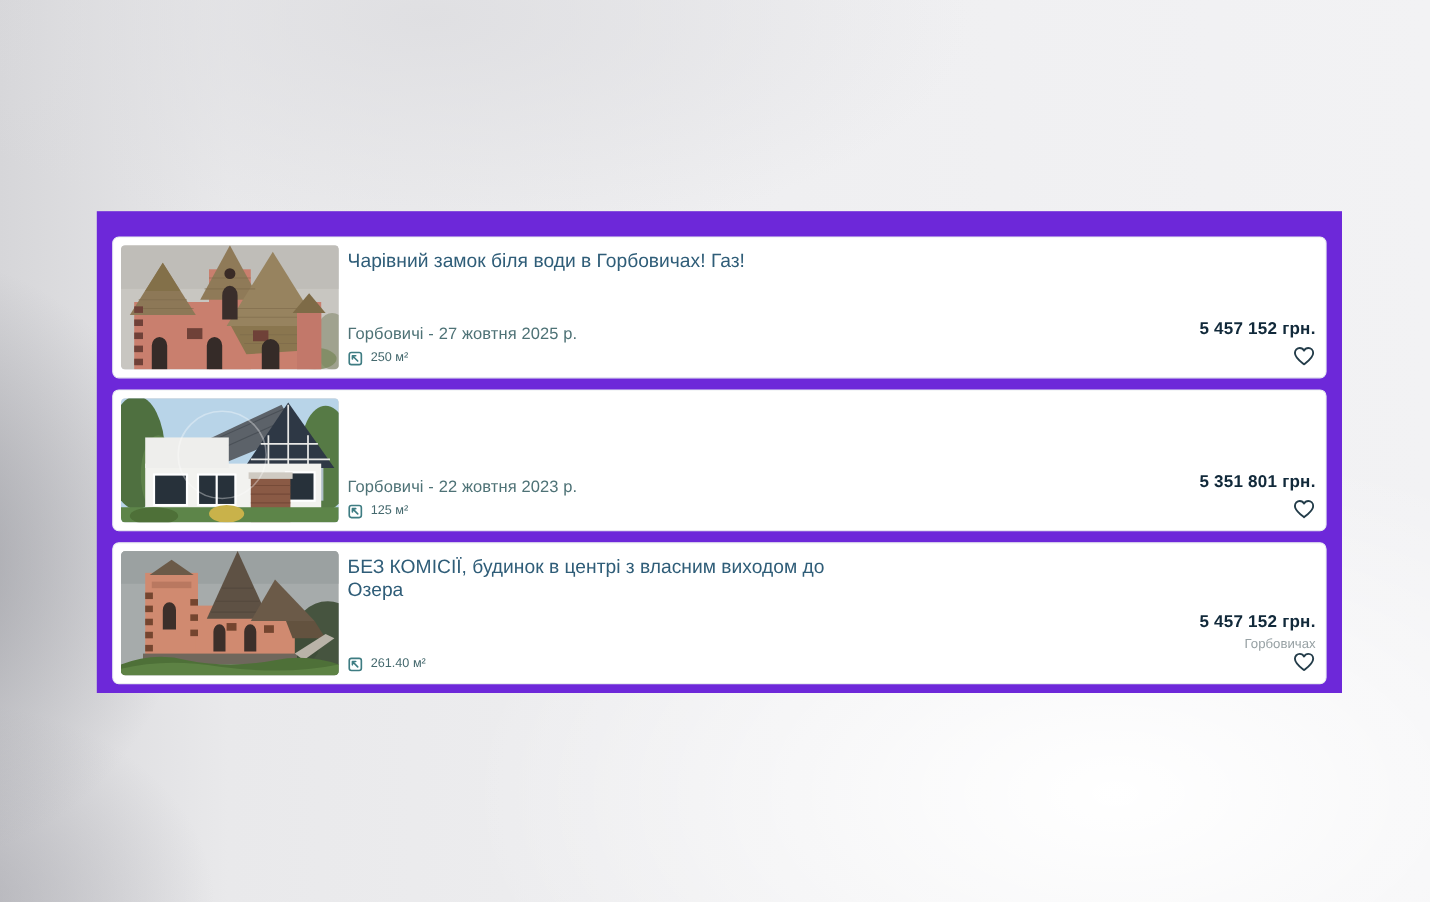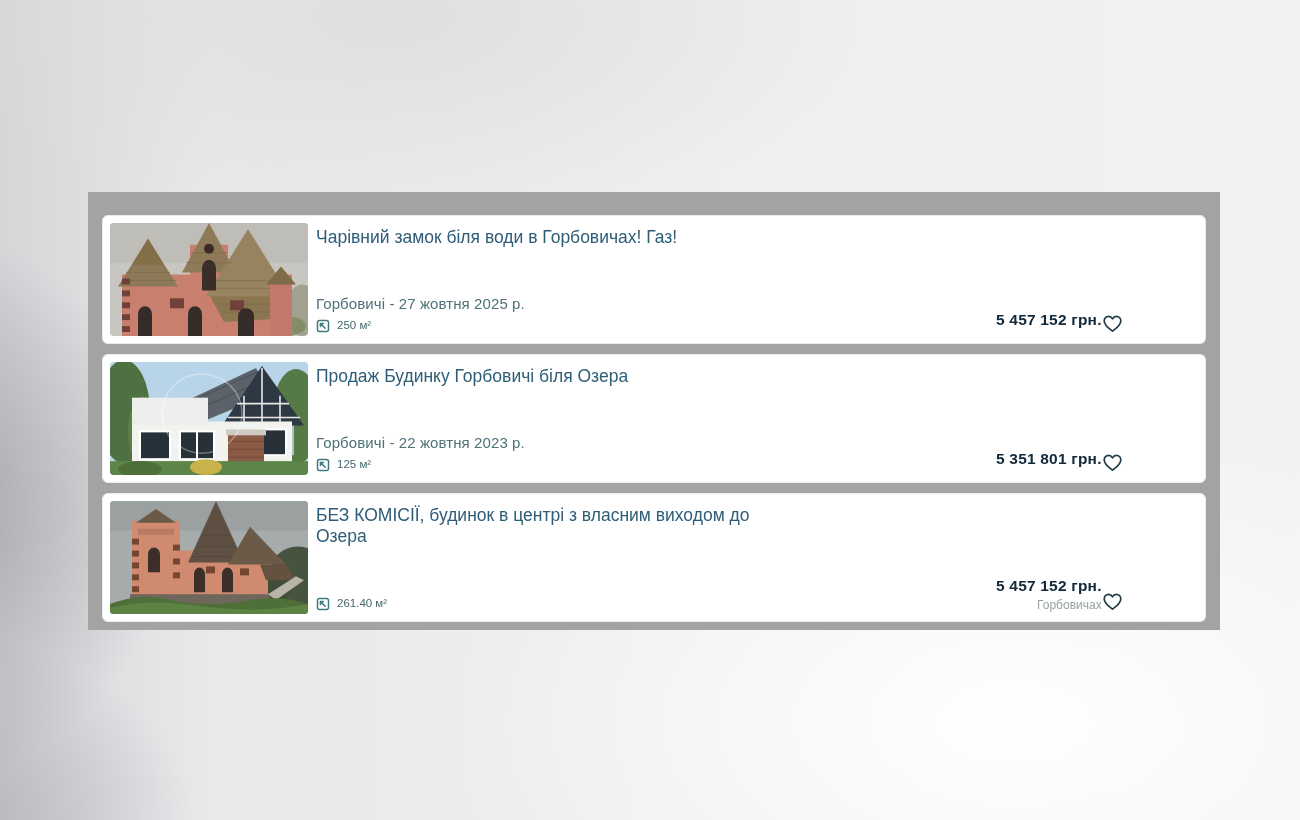--- a/index.html
+++ b/index.html
@@ -8,21 +8,21 @@
     font-family:"Liberation Sans","DejaVu Sans",sans-serif;
     background:
       radial-gradient(950px 520px at 78% 88%, #ffffff 0%, rgba(255,255,255,0) 62%),
       radial-gradient(420px 460px at -6% 62%, rgba(128,129,137,.62), rgba(128,129,137,0) 60%),
       radial-gradient(380px 280px at -4% 100%, rgba(150,150,158,.55), rgba(150,150,158,0) 65%),
       radial-gradient(700px 300px at 30% 2%, rgba(222,222,225,.9), rgba(222,222,225,0) 70%),
       linear-gradient(90deg, #d6d6d9 0%, #e9e9eb 16%, #efeff1 55%, #f2f2f4 100%);
   }
   .panel{
     position:absolute;left:88px;top:192px;width:1132px;height:438px;
-    background:#a3a3a3;box-sizing:border-box;
+    background:#6d28d9;box-sizing:border-box;
     padding:23px 14px 6px 14px;
     display:flex;flex-direction:column;gap:10px;
   }
   .card{
     background:#ffffff;border:1px solid #e9edf0;border-radius:6px;
     height:129px;box-sizing:border-box;display:flex;gap:8px;padding:7px;
     cursor:pointer;
   }
   .photo{
     width:198px;height:113px;border-radius:4px;overflow:hidden;flex-shrink:0;
@@ -40,22 +40,22 @@
   .spacer{flex:1;}
   .loc{
     font-size:15px;color:#4e7276;margin-bottom:7px;letter-spacing:.1px;
   }
   .area-row{
     display:flex;gap:7px;margin-bottom:3px;
   }
   .area-row svg{display:block;}
   .area-val{font-size:11.5px;color:#45696e;}
   .card-right{
-    width:200px;display:flex;flex-direction:row;align-items:flex-end;
-    justify-content:flex-start;flex-shrink:0;padding:4px 2px 2px 0;
+    width:200px;display:flex;flex-direction:column;align-items:flex-end;
+    justify-content:flex-end;flex-shrink:0;padding:4px 2px 2px 0;
   }
   .price{
     font-size:15.5px;font-weight:700;color:#11293a;text-align:right;letter-spacing:.2px;
   }
   .negotiable{
     font-size:12px;color:#97a1a4;text-align:right;margin-top:3px;min-height:2px;
   }
   .fav{
     background:none;border:none;padding:0;margin:0 0 0 0;cursor:pointer;line-height:0;
   }
@@ -172,21 +172,20 @@
           <line x1="118" y1="96" x2="154" y2="96"></line>
             <line x1="118" y1="104" x2="154" y2="104"></line>
         </g>
         <rect x="0" y="100" width="198" height="14" fill="#5d8549"></rect>
         <ellipse cx="96" cy="106" rx="16" ry="8" fill="#c9b24a"></ellipse>
         <ellipse cx="30" cy="108" rx="22" ry="8" fill="#4e7038"></ellipse>
         <circle cx="92" cy="52" r="40" fill="none" stroke="#ffffff" stroke-width="1.5" opacity=".35"></circle>
       </svg>
     </div>
     <div class="card-main">
-      <div class="title">Продаж Будинку Горбовичі біля Озера</div>
       <div class="spacer"></div>
       <div class="loc">Горбовичі - 22 жовтня 2023 р.</div>
       <div class="area-row">
         <svg width="14" height="14" viewBox="0 0 14 14">
           <rect x="1.5" y="1.5" width="11" height="11" rx="2" fill="none" stroke="#3e7c82" stroke-width="1.5"></rect>
           <path d="M9.2,9.2 L4.6,4.6 M4.4,7.4 V4.4 H7.4" fill="none" stroke="#3e7c82" stroke-width="1.5" stroke-linecap="round" stroke-linejoin="round"></path>
         </svg>
         <span class="area-val">125 м²</span>
       </div>
     </div>

